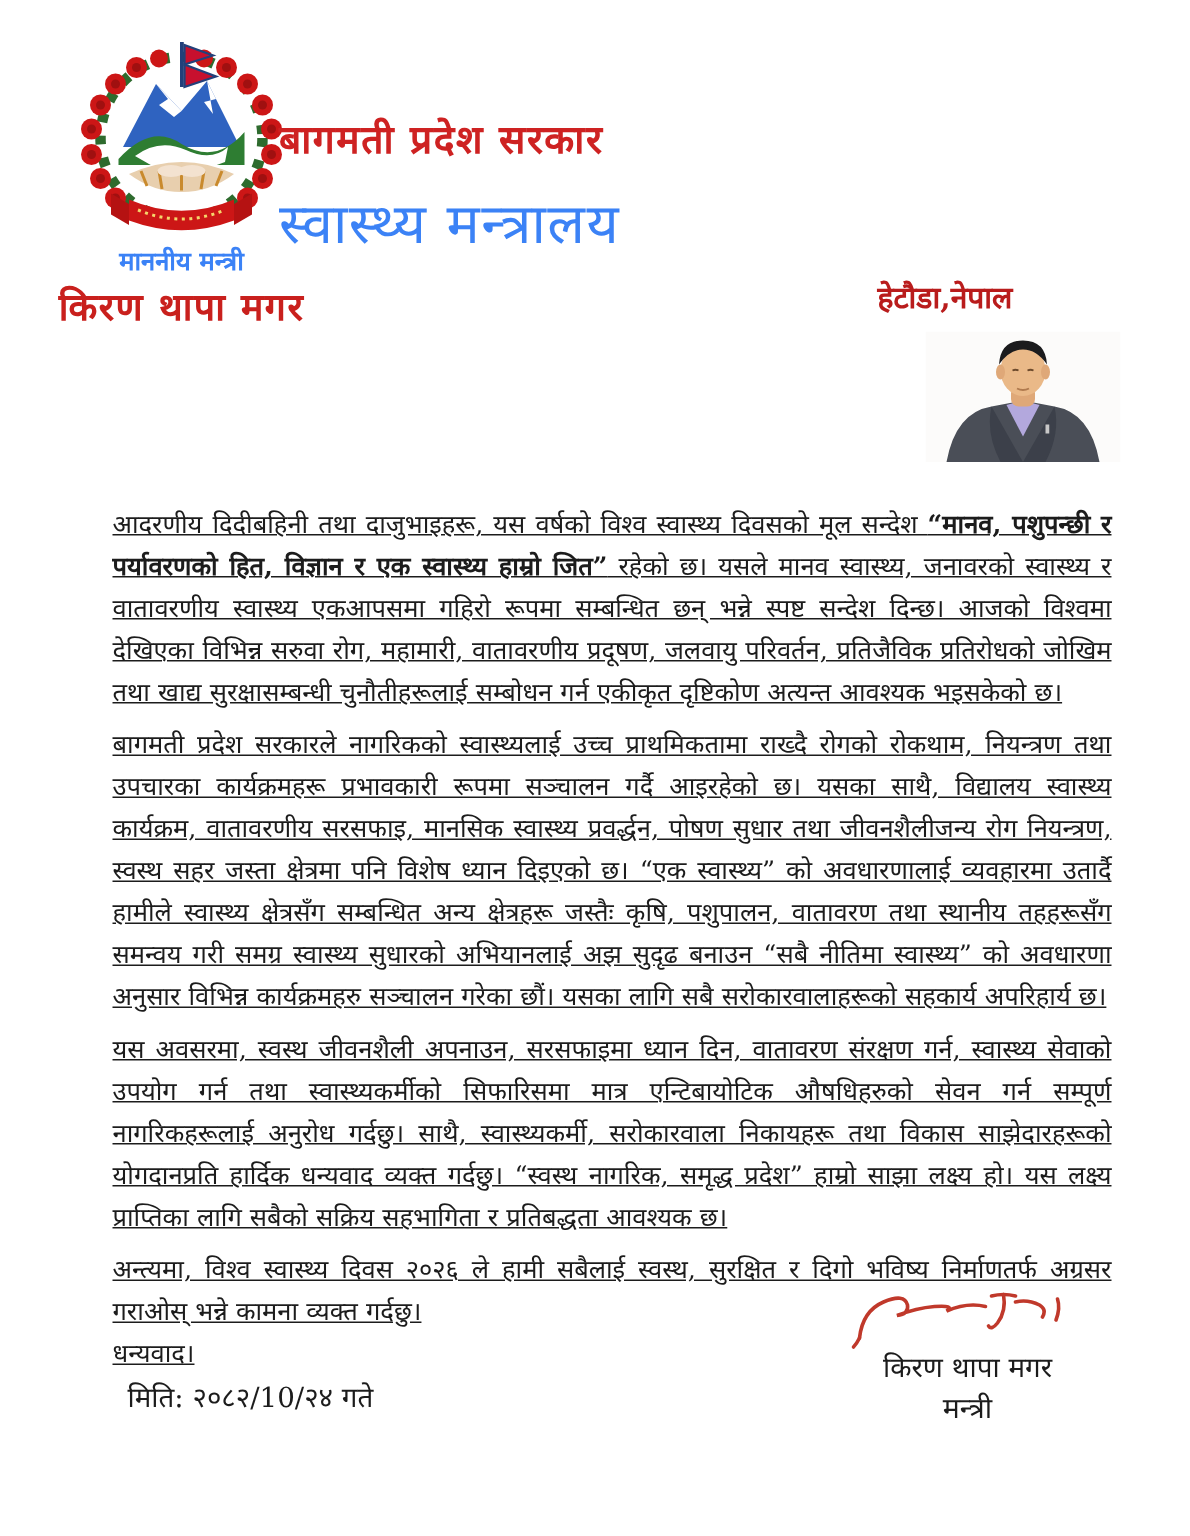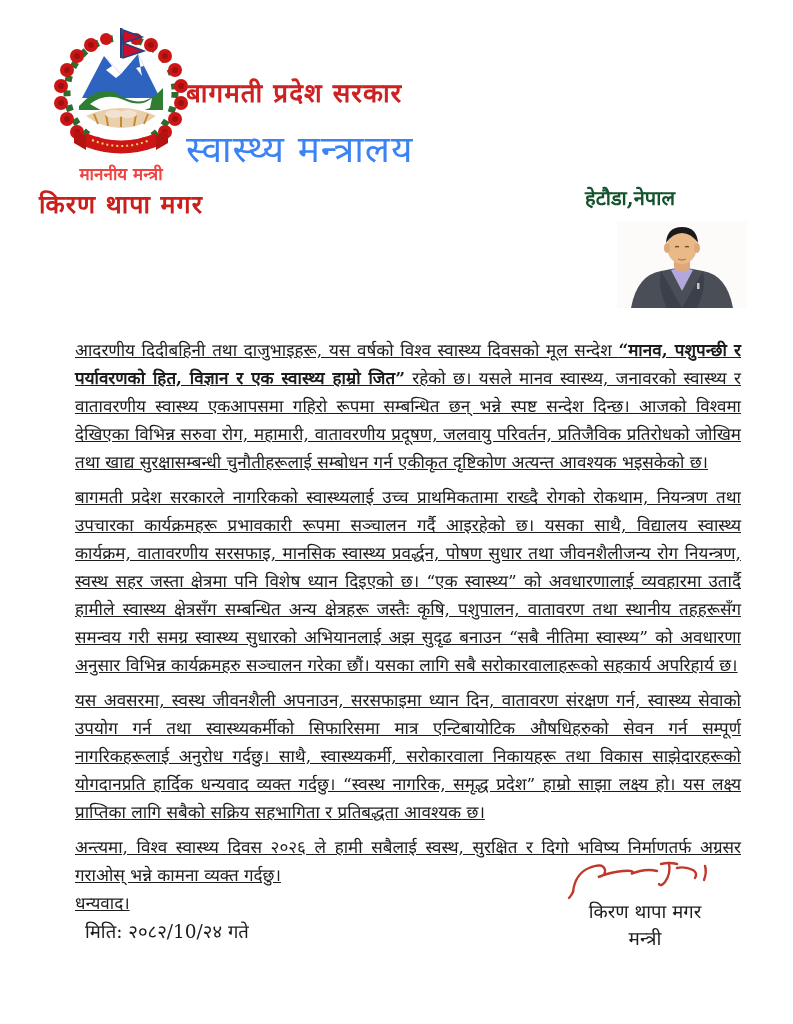--- a/index.html
+++ b/index.html
@@ -11,35 +11,35 @@
     background: #ffffff;
     font-family: "DejaVu Serif", serif;
     color: #1c1c1c;
     overflow: hidden;
   }
 
   
   .emblem-wrap { position: absolute; left: 46px; top: 26px; width: 150px; height: 130px; }
   .minister-title {
     position: absolute; left: 30px; top: 162px; width: 182px;
-    text-align: center; color: #ef4444; font-size: 17px; font-weight: 600;
+    text-align: center; color: #3b82f6; font-size: 17px; font-weight: 600;
   }
   .minister-name {
     position: absolute; left: 10px; top: 186px; width: 222px;
     text-align: center; color: #c9201d; font-size: 25px; font-weight: 800;
     letter-spacing: 1px;
   }
   .head-center {
     position: absolute; left: 186px; top: 74px; width: 450px; text-align: left;
   }
   .gov-name { color: #ce2222; font-size: 26px; font-weight: 600; letter-spacing: 1px; }
   .ministry-name { color: #3b82f6; font-size: 37px; font-weight: 400; margin-top: 12px; letter-spacing: 1px; }
   .location {
     position: absolute; left: 520px; top: 184px; width: 220px; text-align: center;
-    color: #14532d; font-size: 20px; font-weight: 600;
+    color: #b91c1c; font-size: 20px; font-weight: 600;
   }
   .photo-wrap { position: absolute; left: 617px; top: 221px; width: 130px; height: 87px; }
 
   
   .letter-title {
     position: absolute; left: 0; top: 316px; width: 100%;
     text-align: center; font-size: 19px; font-weight: 700;
     text-decoration: underline; text-underline-offset: 3px;
     color: #111111;
   }

